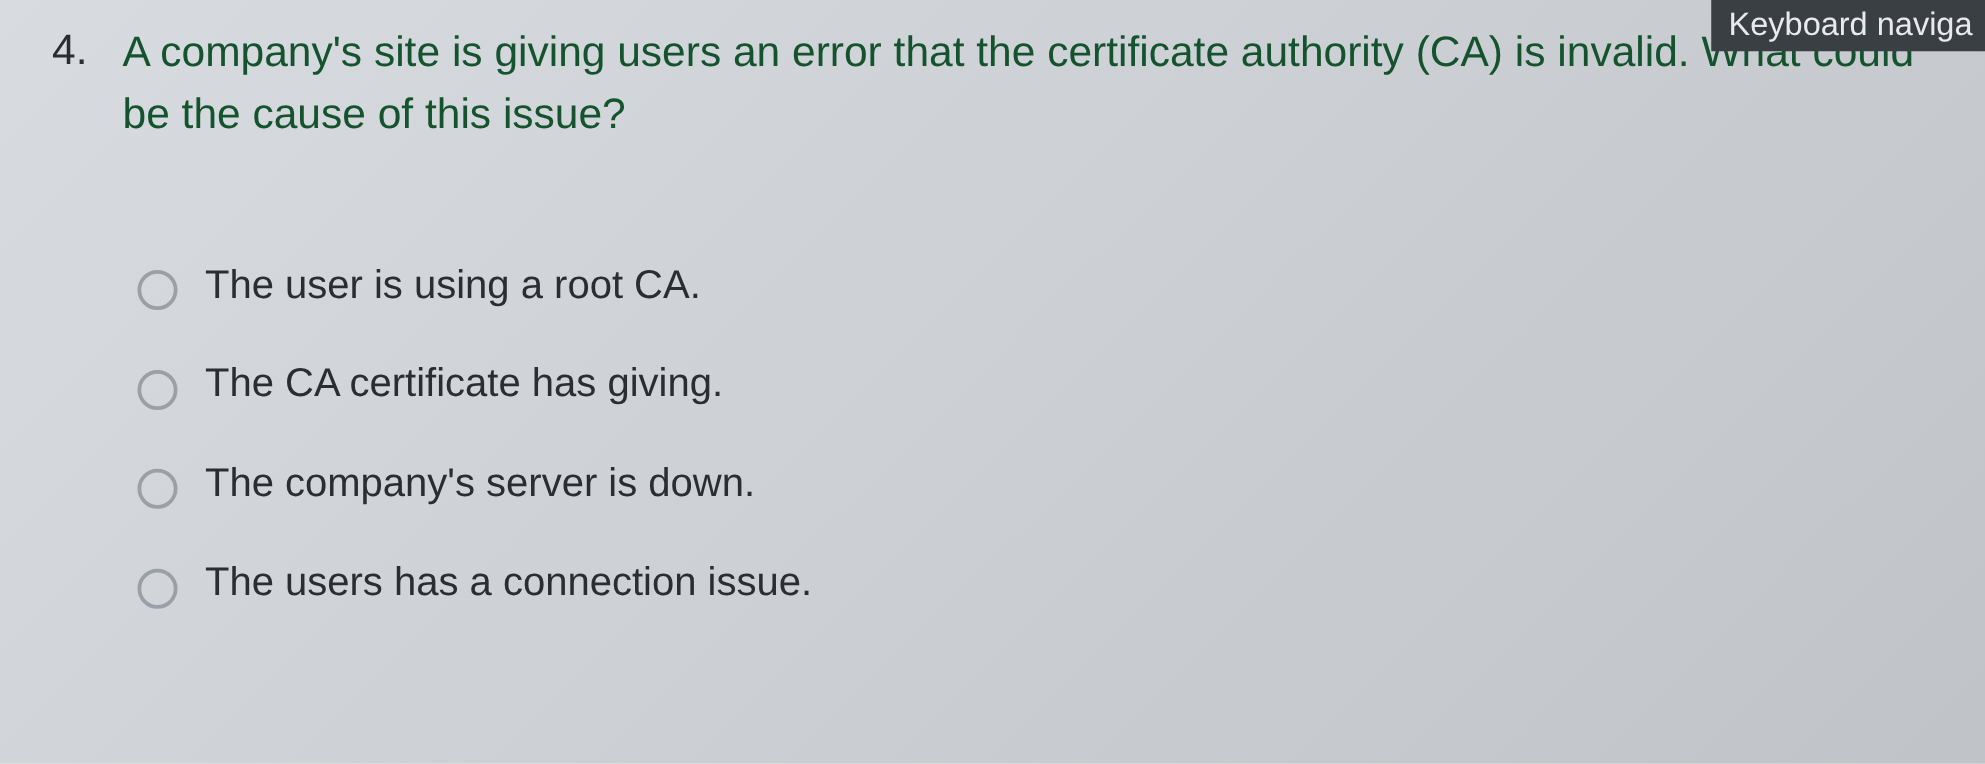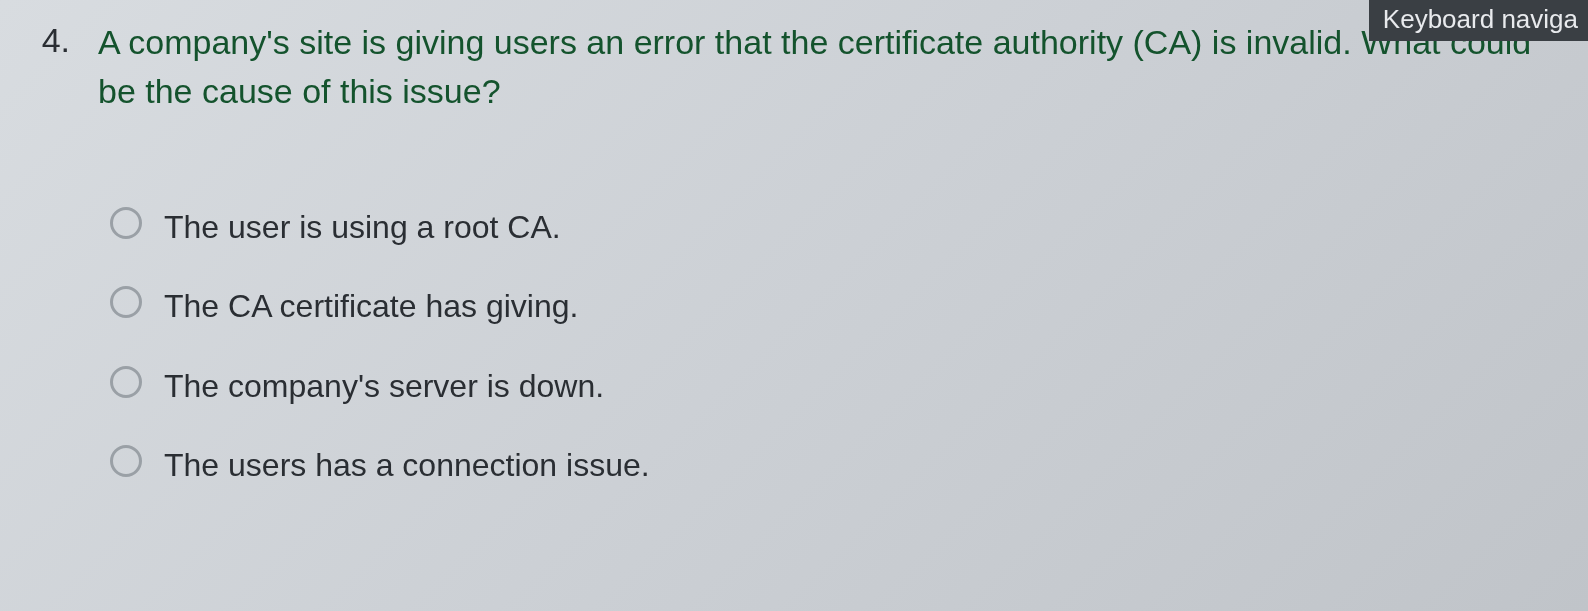--- a/index.html
+++ b/index.html
@@ -46,21 +46,21 @@
   }
   .options {
     margin-top: 90px;
     padding-left: 110px;
     display: flex;
     flex-direction: column;
     gap: 38px;
   }
   .option {
     display: flex;
-    align-items: flex-start;
+    align-items: flex-end;
     gap: 22px;
     cursor: pointer;
   }
   .radio {
     width: 32px;
     height: 32px;
     border: 3px solid #9aa0a6;
     border-radius: 50%;
     background: transparent;
     flex-shrink: 0;

